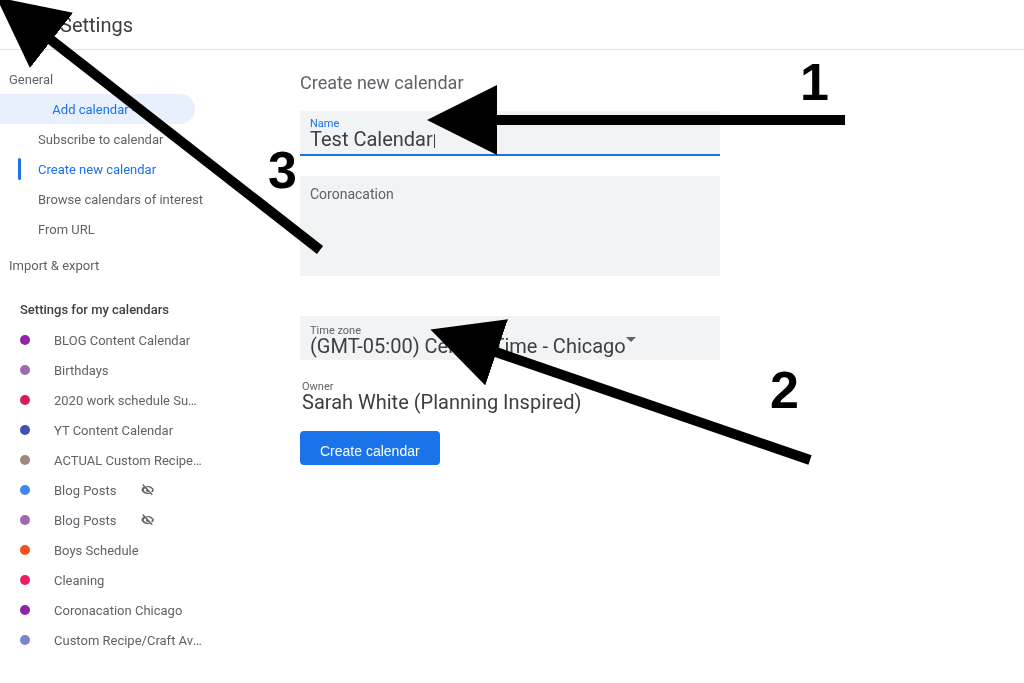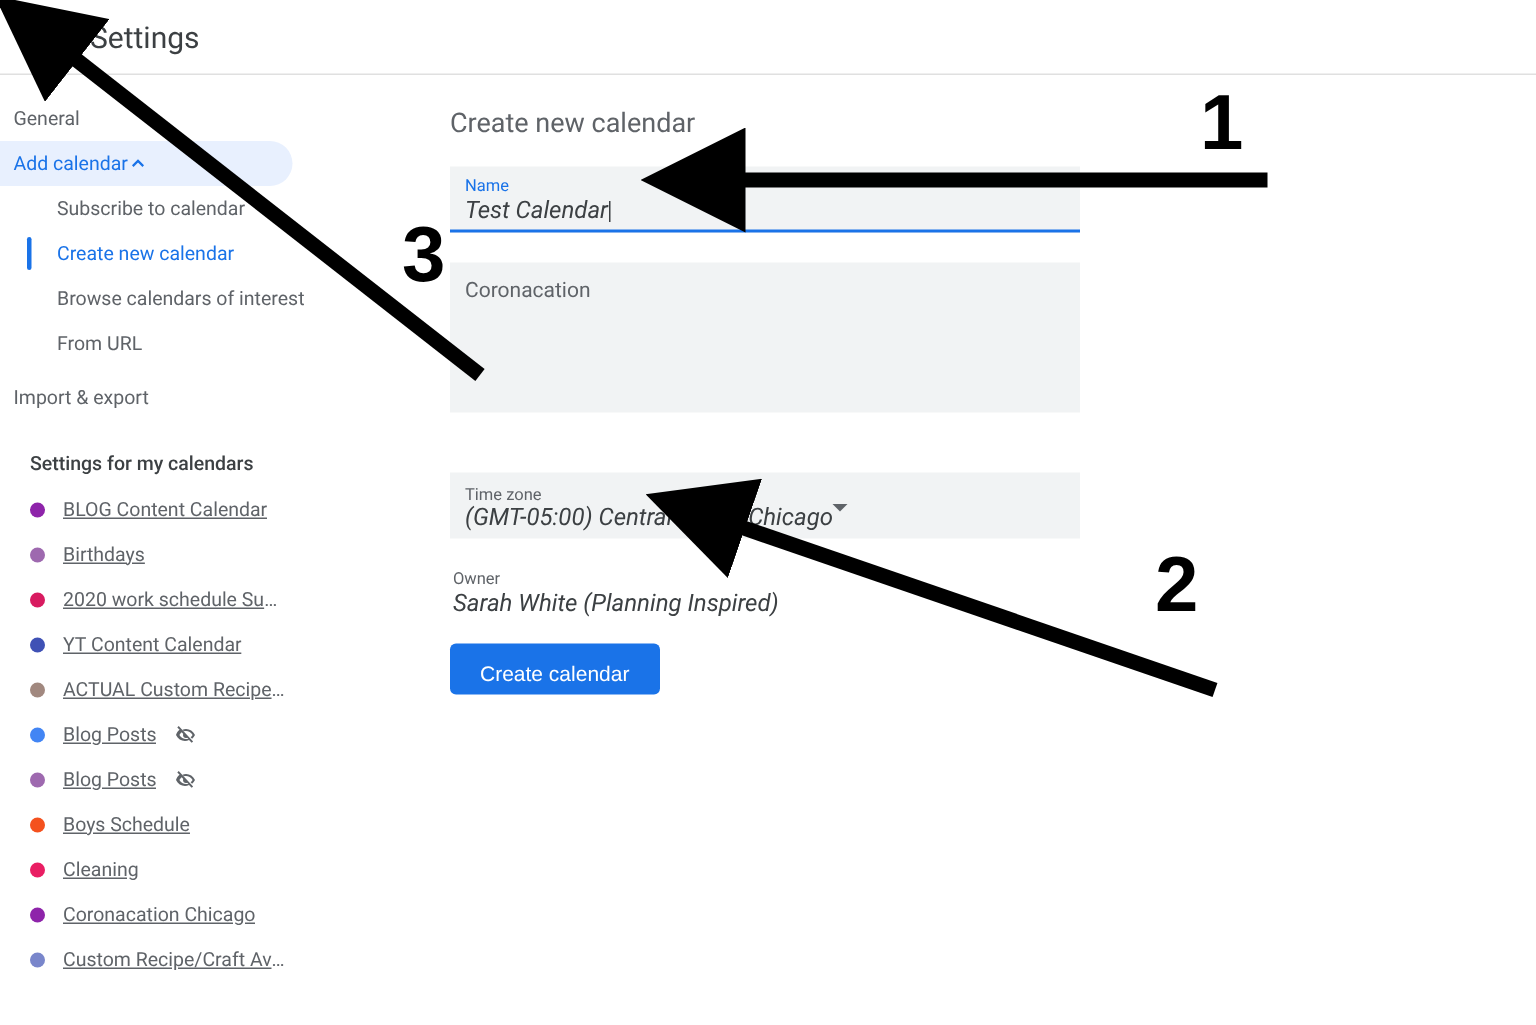--- a/index.html
+++ b/index.html
@@ -61,21 +61,21 @@
     display:flex;
     align-items:center;
     padding:0 9px;
     border-radius:0 15px 15px 0;
     cursor:pointer;
     white-space:nowrap;
     overflow:hidden;
     text-overflow:ellipsis;
   }
   .sidebar .item.blue{color:var(--google-blue);}
-  .sidebar .item.pill{background:var(--pill-hover);justify-content:flex-start;margin-right:65px;}
+  .sidebar .item.pill{background:var(--pill-hover);justify-content:center;margin-right:65px;}
   .sidebar .sub{padding-left:38px;}
   .sidebar .sub.active{
     color:var(--google-blue);
     position:relative;
   }
   .sidebar .sub.active::before{
     content:"";
     position:absolute;left:18px;top:4px;bottom:4px;width:3px;
     background:var(--google-blue);border-radius:2px;
   }
@@ -84,24 +84,23 @@
     font-weight:500;
     color:var(--text-dark);
     padding:22px 20px 8px;
   }
   .cal-item{
     display:flex;
     align-items:center;
     height:30px;
     padding:0 20px;
     cursor:pointer;
-    gap:12px;
+    gap:24px;
     color:var(--text-med);
     white-space:nowrap;
-    text-decoration:underline;
   }
   .cal-name{
     overflow:hidden;text-overflow:ellipsis;flex:0 1 auto;max-width:150px;
   }
   .dot{
     width:10px;height:10px;border-radius:50%;
     flex:none;
   }
   .eye-off{
     width:16px;height:16px;flex:none;
@@ -138,24 +137,23 @@
     display:block;
   }
   .placeholder-label{
     font-size:14px;
     color:var(--text-med);
   }
   .tiny-label{
     font-size:11px;color:var(--text-med);display:block;
   }
   .input-value{
-    font-size:16px;
+    font-size:20px;
     color:var(--text-dark);
     line-height:18px;
-    font-style:italic;
   }
   .cursor::after{
     content:"";
     display:inline-block;
     width:1px;height:14px;background:var(--text-dark);
     vertical-align:middle;margin-left:1px;
   }
   .select .sel-body{display:flex;flex-direction:column;}
   .caret{
     width:0;height:0;border-left:5px solid transparent;border-right:5px solid transparent;

